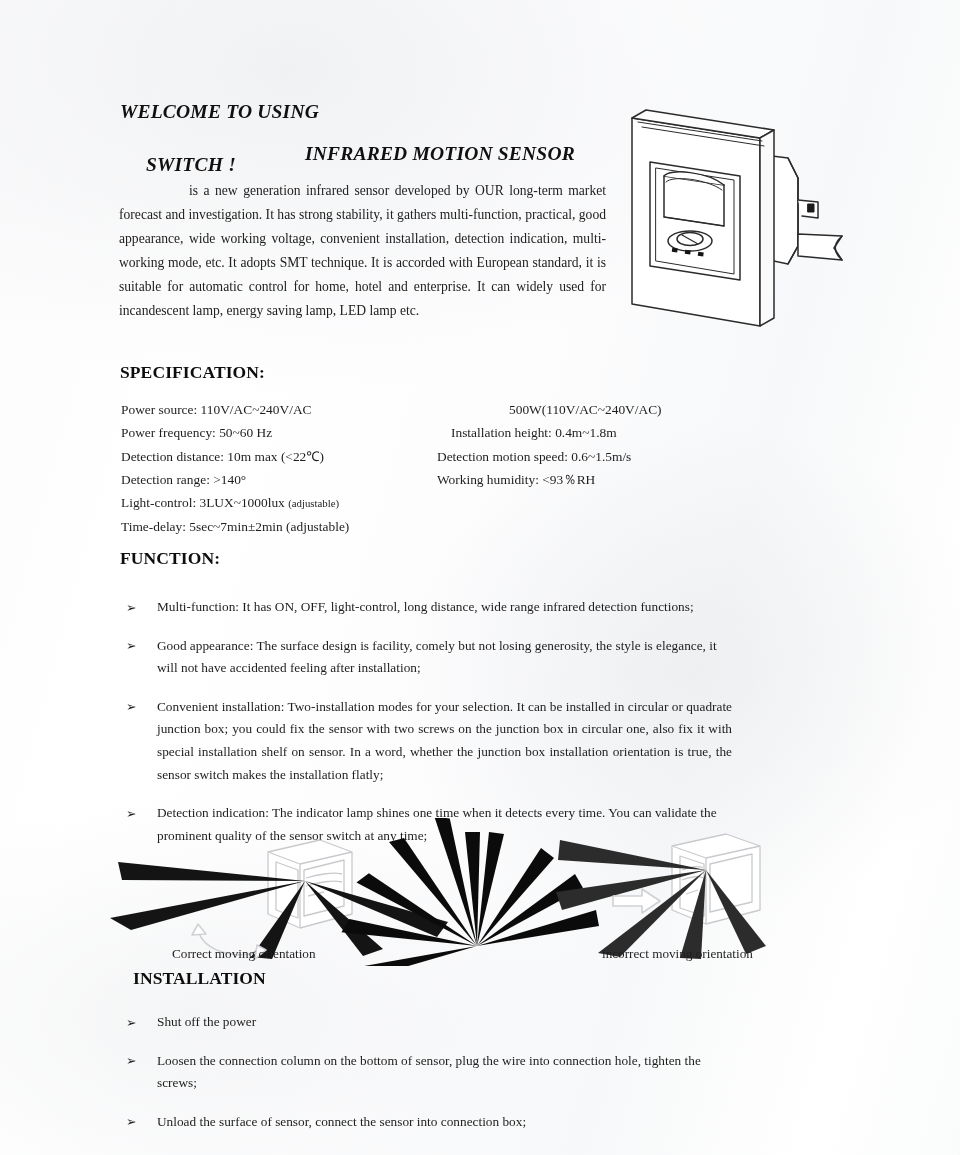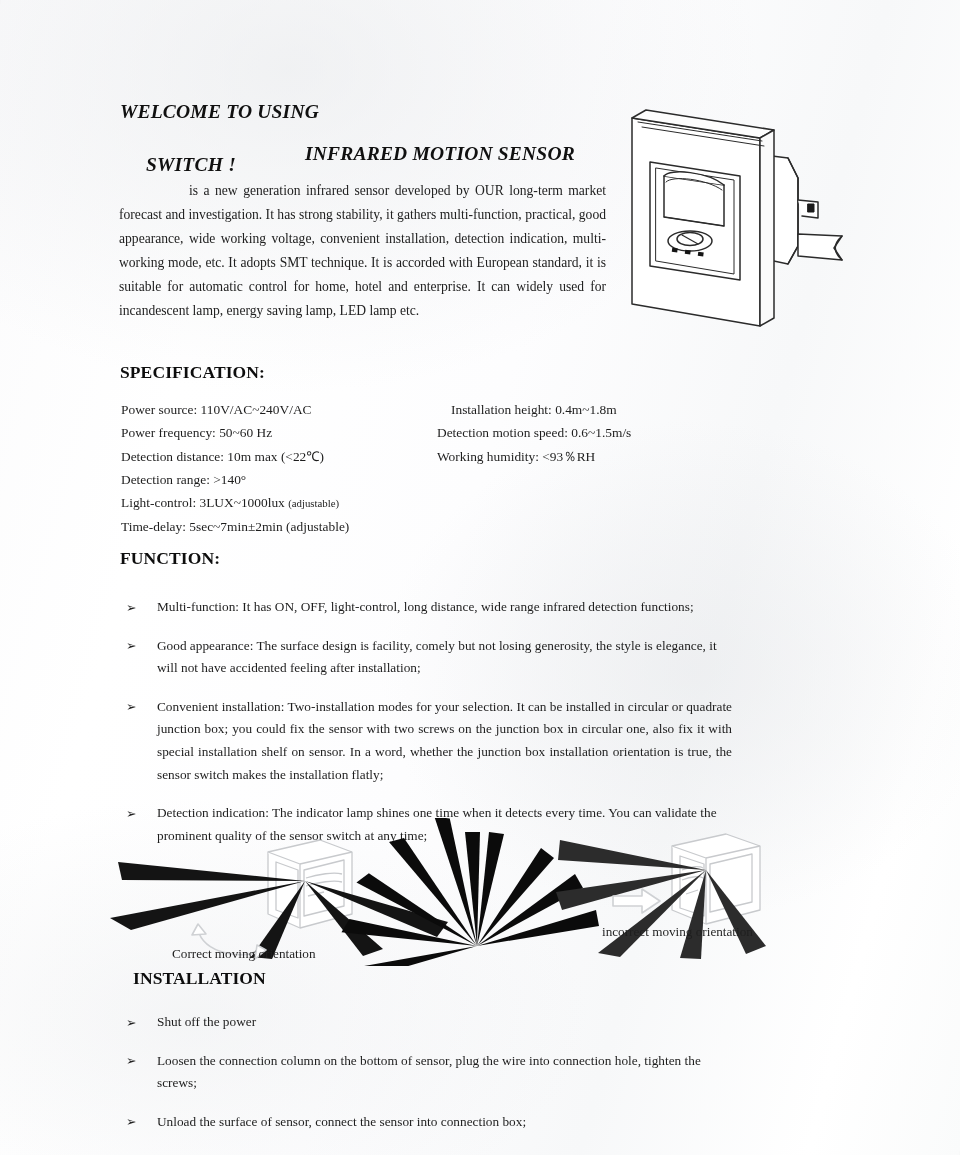--- a/index.html
+++ b/index.html
@@ -128,21 +128,21 @@
 
   
   #diagram-band { left: 0px; top: 818px; width: 960px; height: 148px; }
   .diagram-caption {
     position: absolute;
     font-size: 13.2px;
     color: #1f1f1f;
     white-space: nowrap;
   }
   #cap-correct   { left: 172px; top: 946px; }
-  #cap-incorrect { left: 578px; top: 924px; padding-left: 24px; }
+  #cap-incorrect { left: 578px; top: 946px; padding-left: 24px; }
 
   
   #product-illustration { left: 612px; top: 96px; width: 232px; height: 256px; }
 </style>
 </head>
 <body>
 
 <div id="page">
 
   <div class="abs title-line" id="title-welcome">WELCOME TO USING</div>
@@ -205,20 +205,21 @@
     <div>Detection distance: 10m max (&lt;22℃)</div>
     <div>Detection range: &gt;140°</div>
     <div>
       <span>Light-control: 3LUX~1000lux</span>
       <span class="tiny">(adjustable)</span>
     </div>
     <div>Time-delay: 5sec~7min±2min (adjustable)</div>
   </div>
 
   <div class="abs" id="spec-right">
+    <div class="r0">500W(110V/AC~240V/AC)</div>
     <div class="r1">Installation height: 0.4m~1.8m</div>
     <div>Detection motion speed: 0.6~1.5m/s</div>
     <div>Working humidity: &lt;93％RH</div>
   </div>
 
   <div class="abs section-head" id="head-func">FUNCTION:</div>
 
   <div class="abs bullet-list" id="func-list">
     <div class="bullet-row b-tight">
       <span class="bullet-mark">➢</span>

